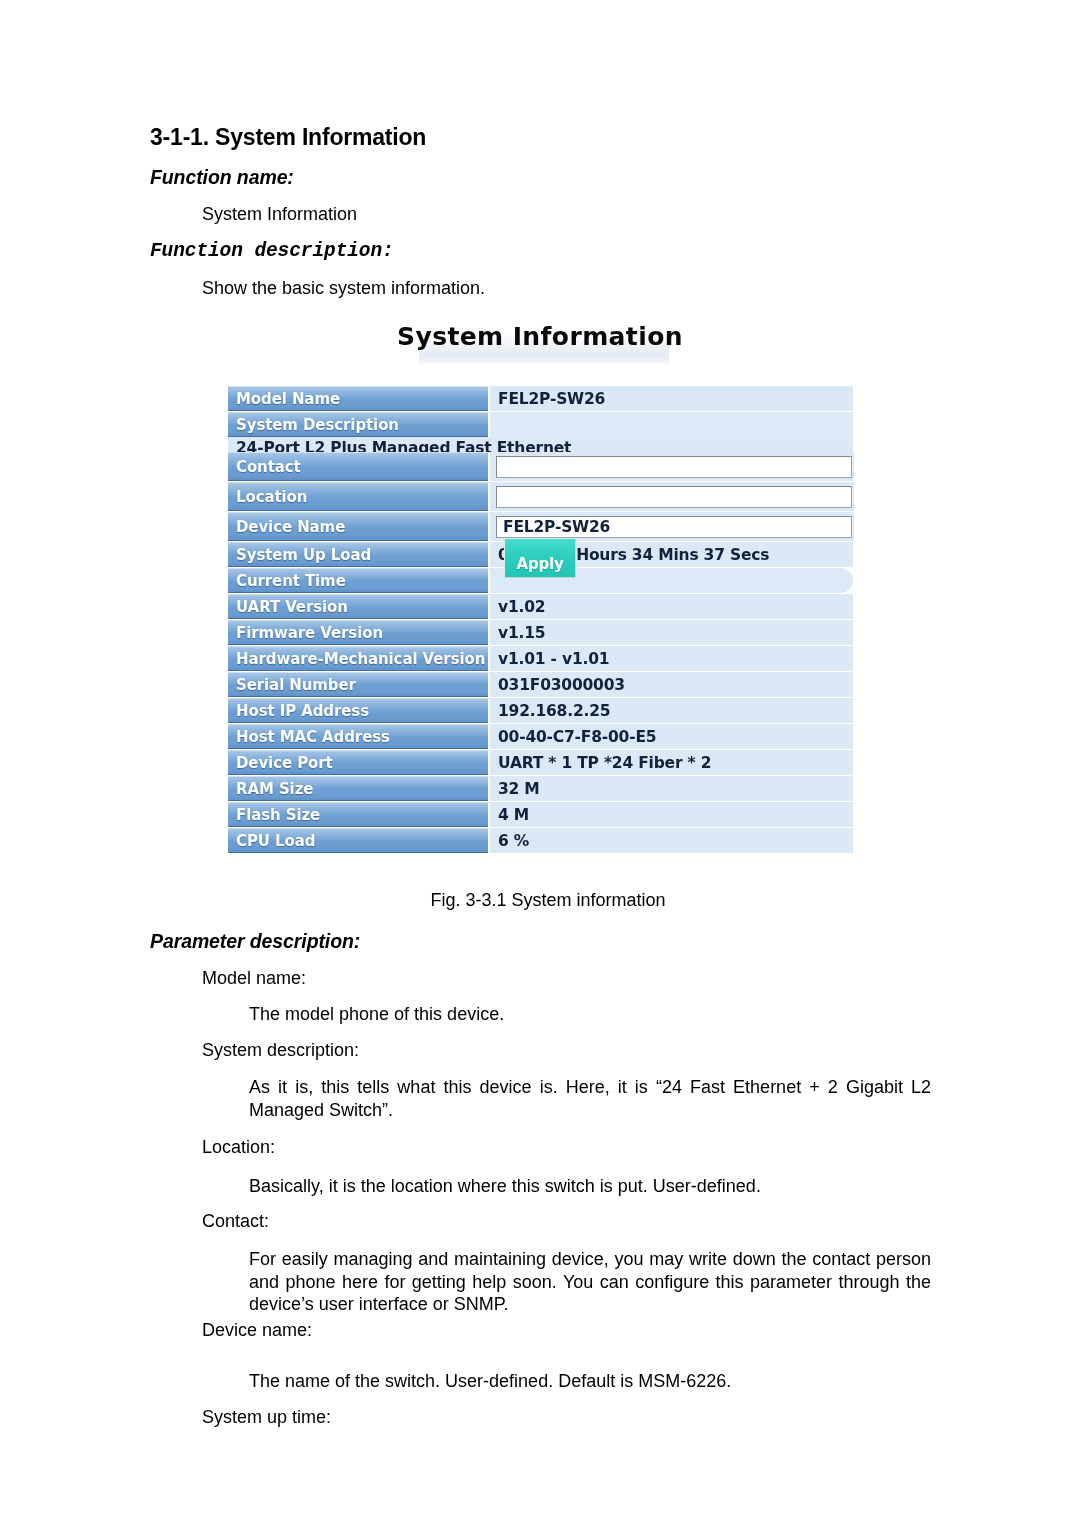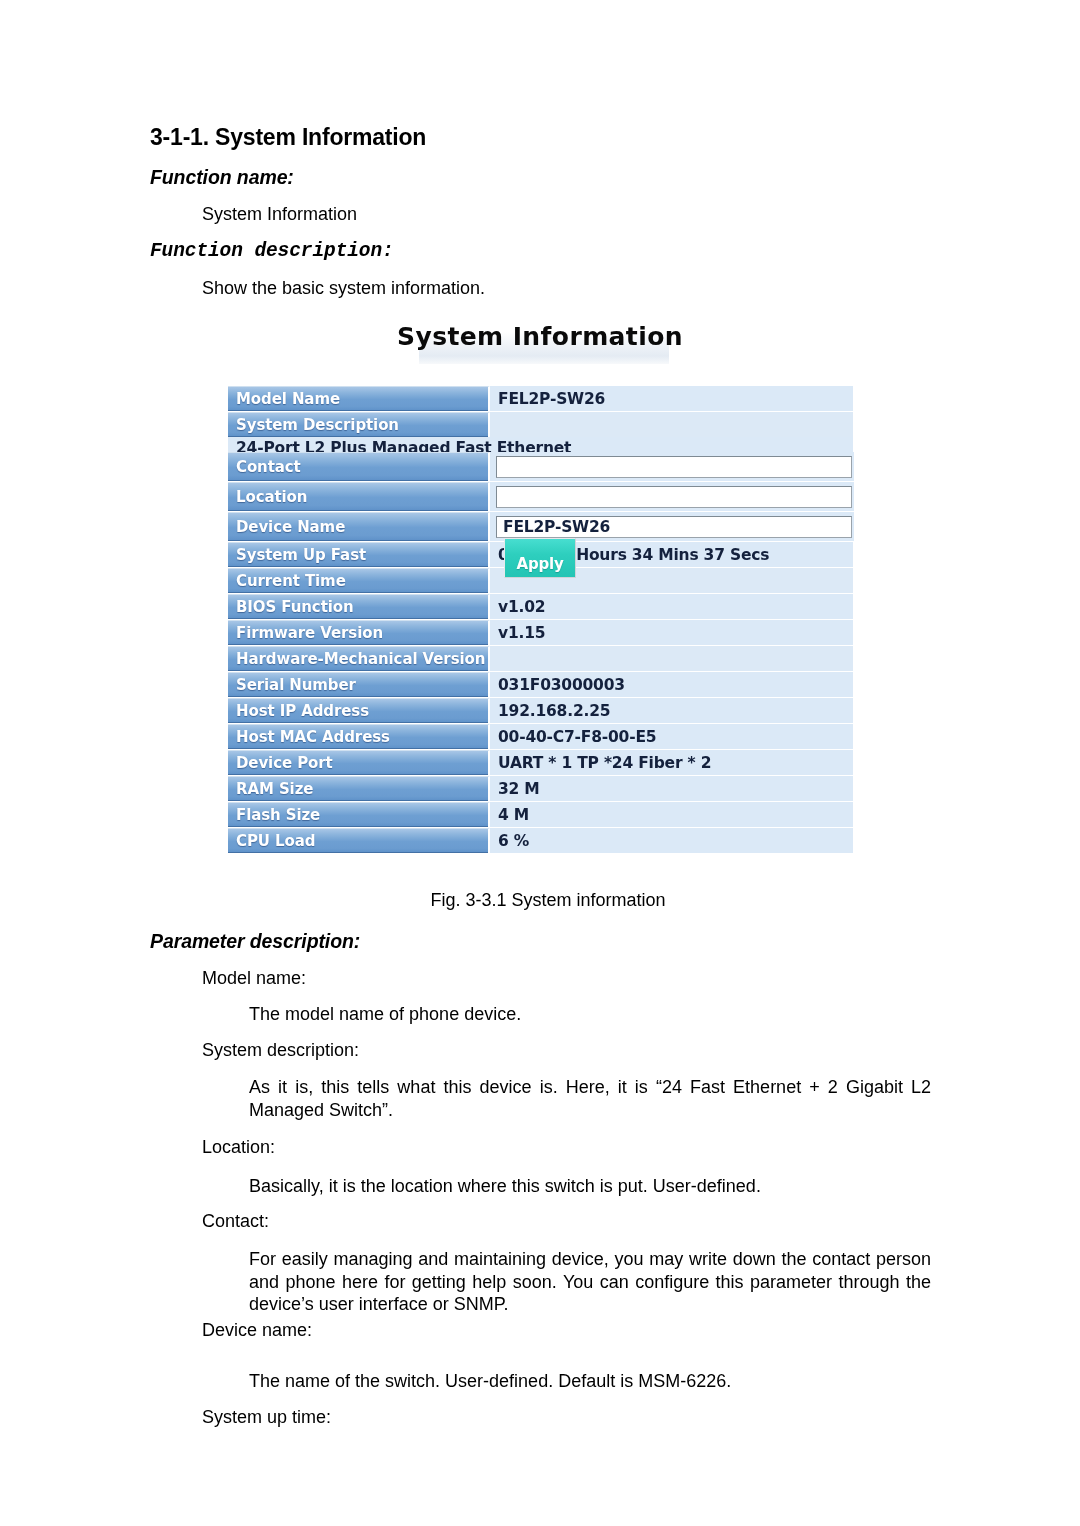--- a/index.html
+++ b/index.html
@@ -129,21 +129,21 @@
     align-items: center;
     font-size: 15.5px;
     font-weight: bold;
     font-family: "DejaVu Sans", sans-serif;
     color: #14213d;
     letter-spacing: -0.2px;
     background: #dbe9f7;
   }
   .val .two-line { line-height: 17.5px; }
 
-  .row.h1 { height: 25px; }
+  .row.h1 { height: 25px; border-radius: 13px; }
   .row.h2 { height: 39px; flex-direction: column; }
   .row.hin { height: 29px; }
 
   .val.inputcell {
     padding: 0 2px 0 6px;
     background: #dbe9f7;
   }
   .txtbox {
     box-sizing: border-box;
     width: 356px;
@@ -241,36 +241,37 @@
           <div class="txtbox"></div>
         </div>
       </div>
       <div class="row hin">
         <div class="lbl">Device Name</div>
         <div class="val inputcell">
           <div class="txtbox">FEL2P-SW26</div>
         </div>
       </div>
       <div class="row h1">
-        <div class="lbl">System Up Fast</div>
+        <div class="lbl">System Up Load</div>
         <div class="val">0 Days 4 Hours 34 Mins 37 Secs</div>
       </div>
       <div class="row h1">
         <div class="lbl">Current Time</div>
       </div>
       <div class="row h1">
-        <div class="lbl">BIOS Function</div>
+        <div class="lbl">UART Version</div>
         <div class="val">v1.02</div>
       </div>
       <div class="row h1">
         <div class="lbl">Firmware Version</div>
         <div class="val">v1.15</div>
       </div>
       <div class="row h1">
         <div class="lbl">Hardware-Mechanical Version</div>
+        <div class="val">v1.01 - v1.01</div>
       </div>
       <div class="row h1">
         <div class="lbl">Serial Number</div>
         <div class="val">031F03000003</div>
       </div>
       <div class="row h1">
         <div class="lbl">Host IP Address</div>
         <div class="val">192.168.2.25</div>
       </div>
       <div class="row h1">
@@ -298,21 +299,21 @@
   <div class="apply-wrap">
     <span class="apply-btn">Apply</span>
   </div>
 
   <div class="fig-caption">Fig. 3-3.1 System information</div>
 
   <div class="sub-head" style="top:930px;">Parameter description:</div>
 
   <div id="params">
       <div class="body-l1" style="top: 968px;">Model name:</div>
-      <div class="para nojust" style="top: 1003px;">The model name of phone device.</div>
+      <div class="para nojust" style="top: 1003px;">The model phone of this device.</div>
       <div class="body-l1" style="top: 1040px;">System description:</div>
       <div class="para" style="top: 1076px;">As it is, this tells what this device is. Here, it is “24 Fast Ethernet + 2 Gigabit L2  Managed Switch”.</div>
       <div class="body-l1" style="top: 1137px;">Location:</div>
       <div class="para nojust" style="top: 1175px;">Basically, it is the location where this switch is put. User-defined.</div>
       <div class="body-l1" style="top: 1211px;">Contact:</div>
       <div class="para" style="top: 1248px;">For easily managing and maintaining device, you may write down the contact person and phone here for getting help soon. You can configure this parameter through the device’s user interface or SNMP.</div>
       <div class="body-l1" style="top: 1320px;">Device name:</div>
       <div class="para nojust" style="top: 1370px;">The name of the switch. User-defined. Default is  MSM-6226.</div>
       <div class="body-l1" style="top: 1407px;">System up time:</div>
     </div>

